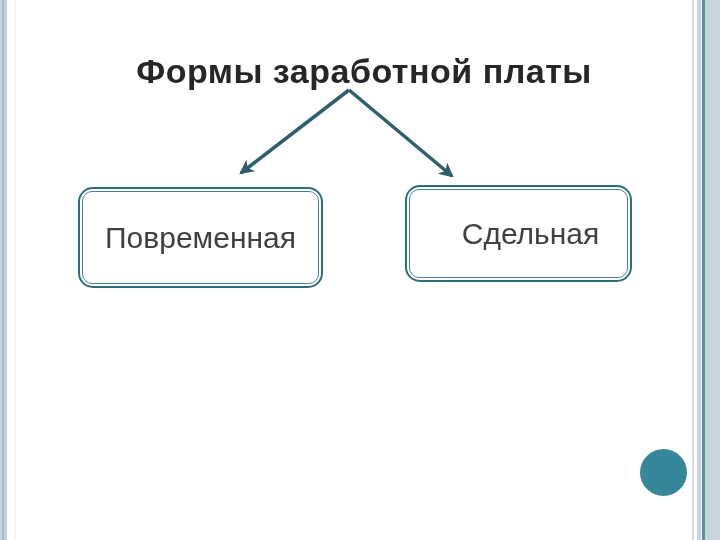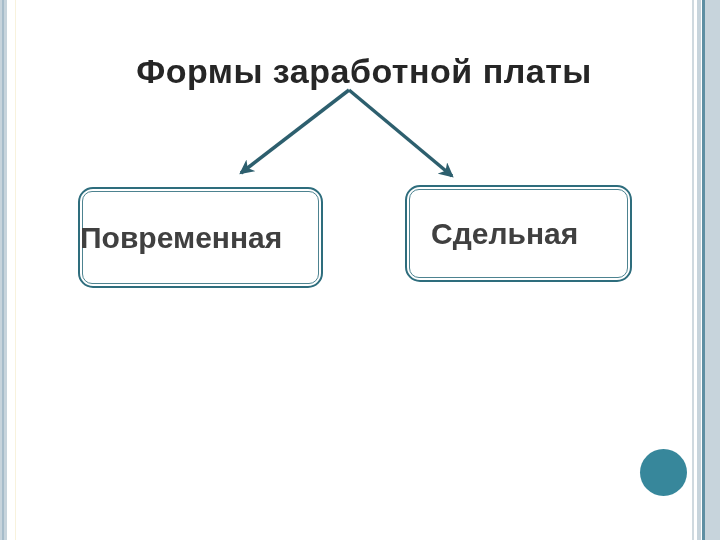--- a/index.html
+++ b/index.html
@@ -29,23 +29,22 @@
 
   
   .arrows{position:absolute;left:0;top:0;width:720px;height:540px;pointer-events:none;}
 
   
   .node{
     position:absolute;
     border:2px solid var(--box-border);
     border-radius:15px;
     background:#ffffff;
-    display:flex;align-items:center;
+    display:flex;align-items:center;justify-content:center;
     box-sizing:border-box;
-    font-weight:bold;
   }
   .node::before{
     content:"";position:absolute;inset:2px;
     border:1px solid var(--box-border);
     border-radius:10px;
     opacity:.85;
   }
   .node .label{
     font-size:30px;color:var(--node-text);
     position:relative;white-space:nowrap;

